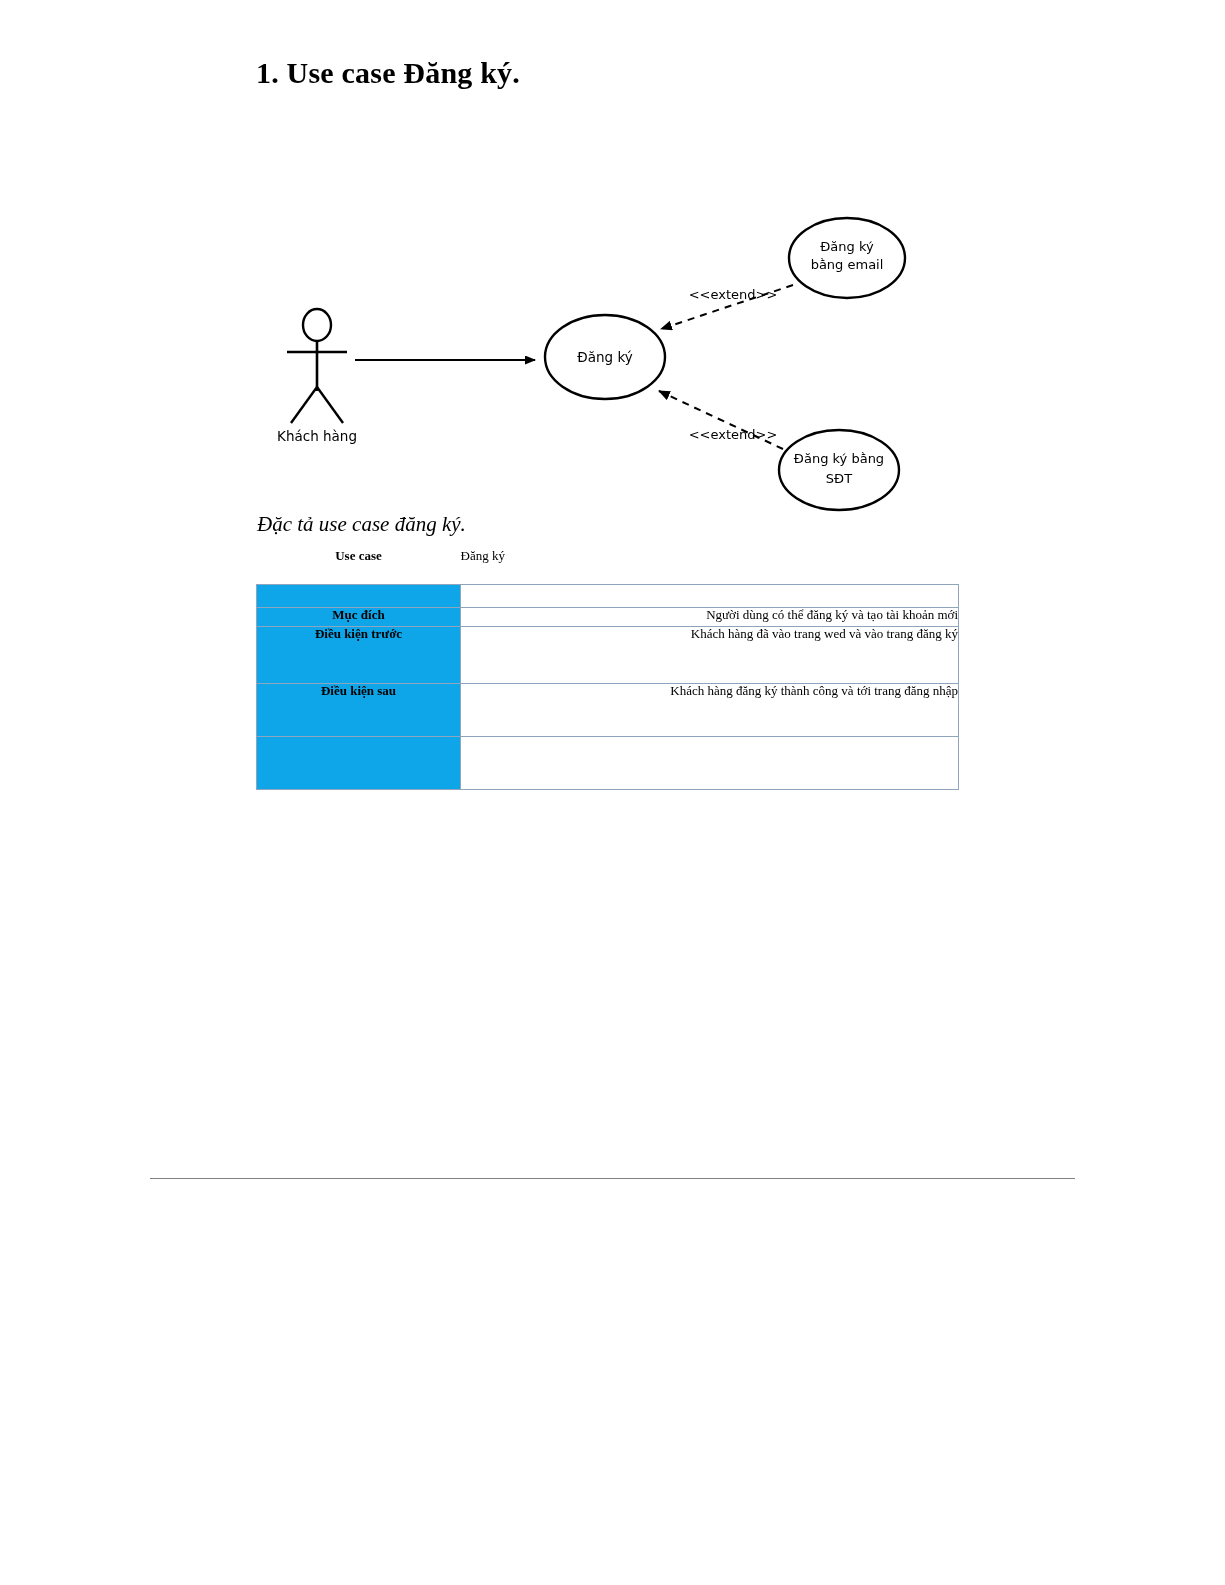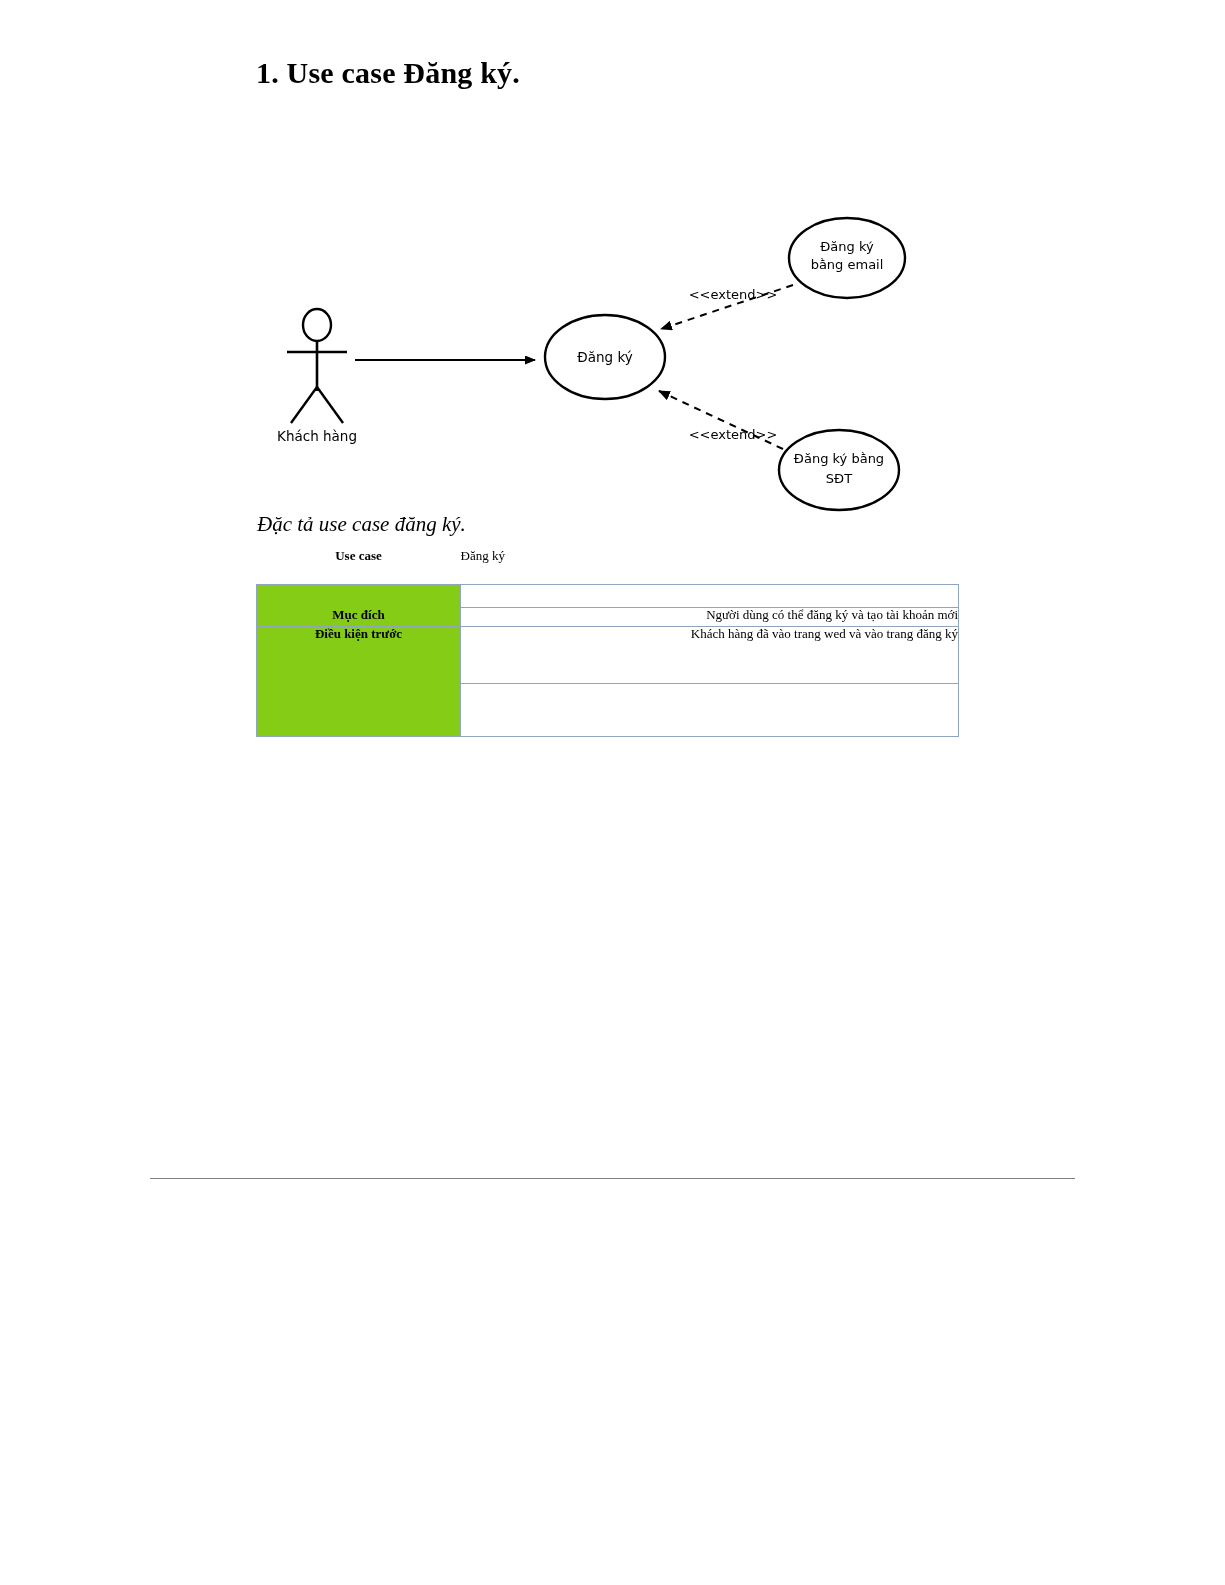--- a/index.html
+++ b/index.html
@@ -106,21 +106,21 @@
   tr.row-free td { border: none; background: transparent; height: 35px; }
   tr.row-free .cell-label { padding-top: 4px; }
   tr.row-free .cell-value { padding-top: 4px; }
 
   
   tr.row-box td {
     border-left: 1px solid #8fa4bd;
     border-right: 1px solid #8fa4bd;
     border-bottom: 1px solid #8fa4bd;
   }
-  tr.row-box td.cell-label { background: #84cc16; }
+  tr.row-box td.cell-label { background: #0ea5e9; }
   tr.row-box td.cell-value { background: #ffffff; text-align: right; }
 
   tr.row-box-first td { border-top: 1px solid #8fa4bd; }
 
   .h-tall  { height: 56px; }
   .h-mid   { height: 52px; }
   .h-short { height: 18px; }
 
   
   tr.strip td { height: 22px; }
@@ -210,20 +210,24 @@
       <tr class="row-box">
         <td class="cell-label h-short">Mục đích</td>
         <td class="cell-value h-short">Người dùng có thể đăng ký và tạo tài khoản mới</td>
       </tr>
 
       <tr class="row-box">
         <td class="cell-label h-tall">Điều kiện trước</td>
         <td class="cell-value h-tall">Khách hàng đã vào trang wed và vào trang đăng ký</td>
       </tr>
 
+      <tr class="row-box">
+        <td class="cell-label h-mid">Điều kiện sau</td>
+        <td class="cell-value h-mid">Khách hàng đăng ký thành công và tới trang đăng nhập</td>
+      </tr>
 
       <tr class="row-box">
         <td class="cell-label h-mid"></td>
         <td class="cell-value h-mid"></td>
       </tr>
     </tbody>
   </table>
 
   <div class="footer-rule"></div>
 

